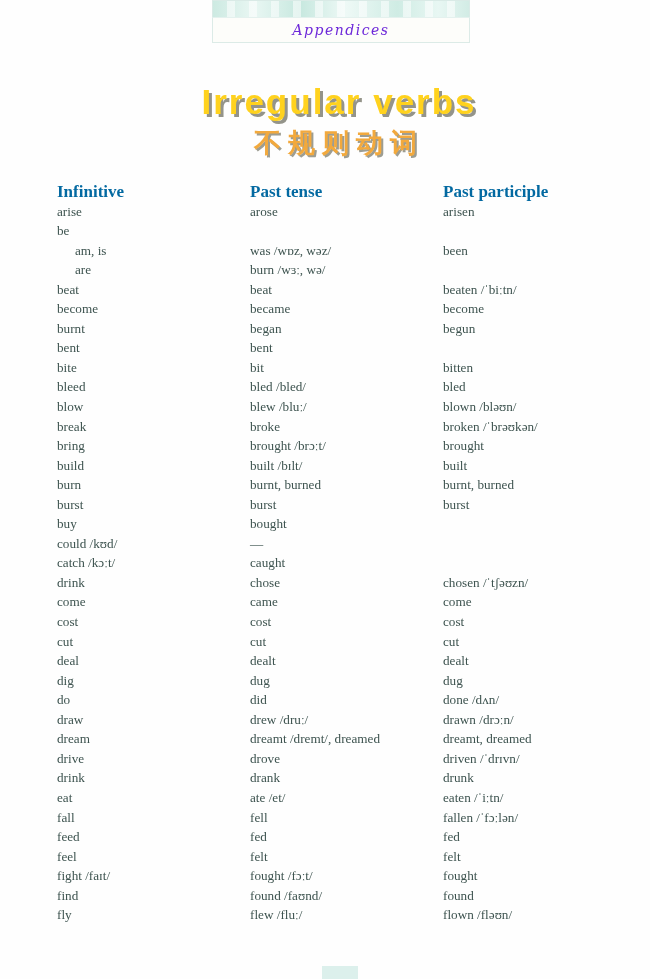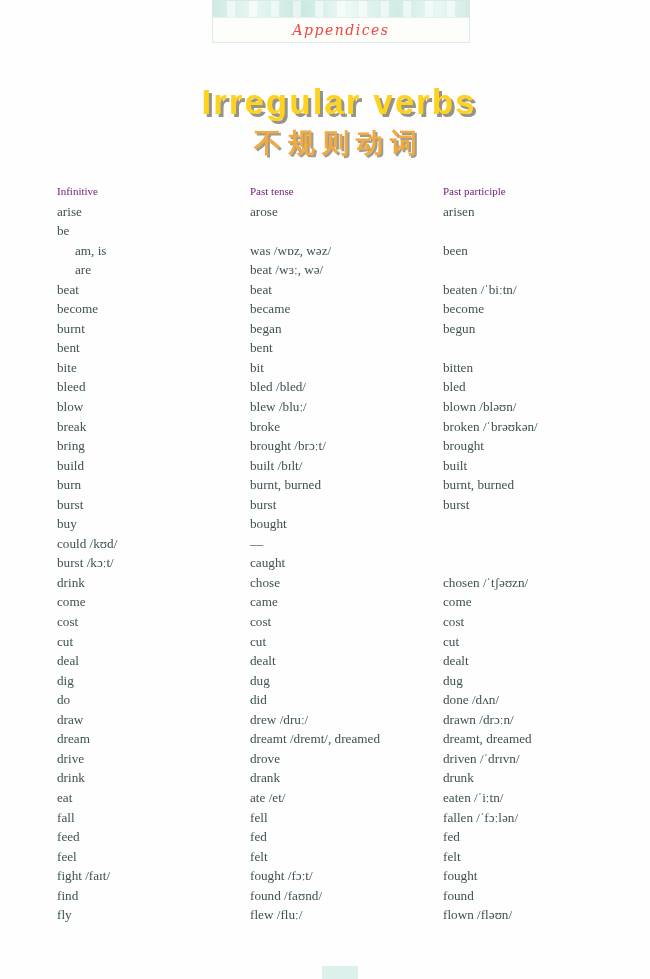--- a/index.html
+++ b/index.html
@@ -20,21 +20,21 @@
       linear-gradient(90deg,#cdeae2 0%, #e9f7f3 16%, #c7e8df 34%, #eef9f6 52%, #cfece4 72%, #e8f7f3 88%, #d2ece5 100%);
     border:1px solid #d9eae6; border-bottom:none;
   }
   .banner-label-area {
     height:24px; background:#fdfdfa;
     border:1px solid #dcebe7; border-top:1px solid #e4f1ee;
     display:flex; align-items:center; justify-content:center;
   }
   .banner-label {
     font-family:"DejaVu Serif", serif; font-style:italic;
-    font-size:14px; letter-spacing:1.5px; color:#ef4444;
+    font-size:14px; letter-spacing:1.5px; color:#6d28d9;
   }
 
   
   .title {
     position:absolute; top:82px; left:0; width:100%; text-align:center;
     transform:translateX(14px);
     font-family:"Liberation Sans", sans-serif; font-weight:bold;
     font-size:35px; letter-spacing:2px;
     color:#ffd21e;
     text-shadow:3px 3px 0 #94948a;
@@ -50,21 +50,21 @@
 
   
   .verbs {
     position:absolute; left:57px; top:182px; width:566px;
     color:#3d534f; font-size:13.2px;
   }
   .vrow { display:flex; height:19.55px; line-height:19.55px; white-space:nowrap; }
   .c0 { width:193px; box-sizing:border-box; }
   .c1 { width:193px; }
   .c2 { flex:1; }
-  .vhead { font-weight:normal; color:#701a75; font-size:11px; }
+  .vhead { font-weight:bold; color:#0369a1; font-size:17px; }
   .vrow.indent .c0 { padding-left:18px; }
 
   
   .page-number-box {
     position:absolute; left:318px; top:988px; width:40px; height:23px;
     background:#ffffff; box-shadow:0 0 0 1px #eff4f2;
     display:flex; align-items:center; justify-content:center;
     font-family:"Liberation Sans", sans-serif; font-weight:bold;
     font-size:15px; color:#0c4a6e;
   }
@@ -103,21 +103,21 @@
         <span class="c1"></span>
         <span class="c2"></span>
       </div>
       <div class="vrow indent">
         <span class="c0">am, is</span>
         <span class="c1">was /wɒz, wəz/</span>
         <span class="c2">been</span>
       </div>
       <div class="vrow indent">
         <span class="c0">are</span>
-        <span class="c1">beat /wɜː, wə/</span>
+        <span class="c1">burn /wɜː, wə/</span>
         <span class="c2"></span>
       </div>
       <div class="vrow">
         <span class="c0">beat</span>
         <span class="c1">beat</span>
         <span class="c2">beaten /ˈbiːtn/</span>
       </div>
       <div class="vrow">
         <span class="c0">become</span>
         <span class="c1">became</span>
@@ -174,21 +174,21 @@
       </div>
       <div class="vrow">
         <span class="c0">buy</span>
         <span class="c2">bought</span>
       </div>
       <div class="vrow">
         <span class="c1">could /kʊd/</span>
         <span class="c2">—</span>
       </div>
       <div class="vrow">
-        <span class="c1">burst /kɔːt/</span>
+        <span class="c1">catch /kɔːt/</span>
         <span class="c2">caught</span>
       </div>
       <div class="vrow">
         <span class="c0">drink</span>
         <span class="c1">chose</span>
         <span class="c2">chosen /ˈtʃəʊzn/</span>
       </div>
       <div class="vrow">
         <span class="c0">come</span>
         <span class="c1">came</span>

